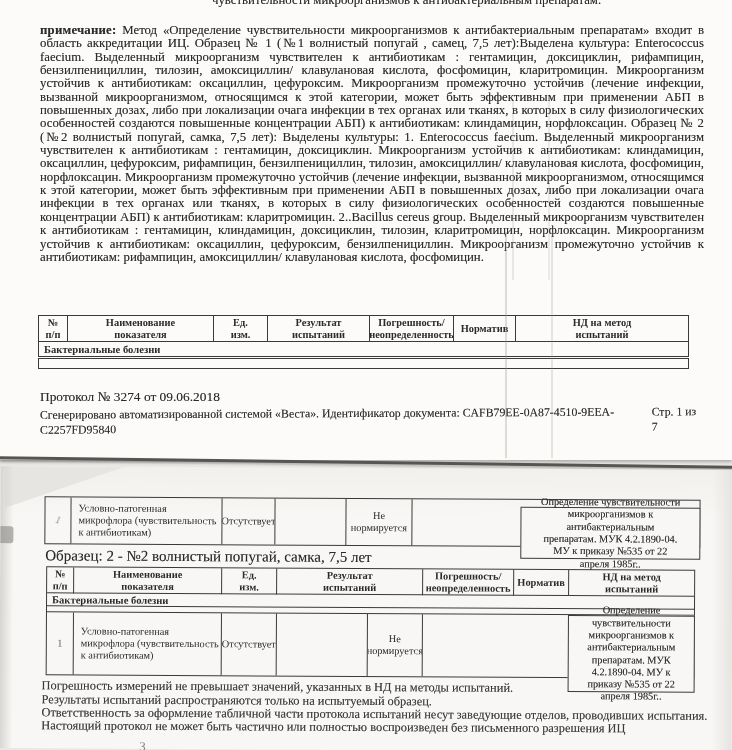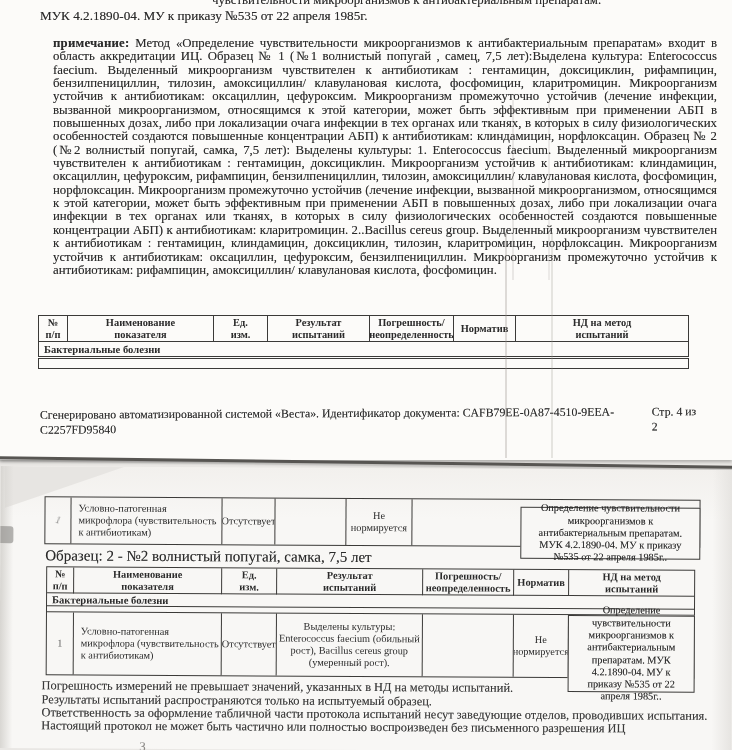--- a/index.html
+++ b/index.html
@@ -15,21 +15,21 @@
   #sheet2{top:468px;height:282px;background:linear-gradient(180deg,#f2f0ed 0%,#f8f7f5 18%,#f8f7f5 100%);transform:rotate(.3deg);}
   .abs{position:absolute;}
   .soft{text-shadow:0 0 .5px rgba(40,40,40,.45);}
 
   
   #page-sep{position:absolute;top:461px;left:-6px;width:746px;height:2.5px;background:#575552;transform:rotate(.75deg);box-shadow:0 2px 2px rgba(0,0,0,.18);}
 
   
   #cut-top{top:-7px;left:212px;font-size:12.8px;white-space:nowrap;}
   #muk-line{top:8px;left:40px;font-size:13.2px;}
-  #note-par{top:24px;left:40px;width:664px;font-size:12.8px;line-height:13.35px;text-align:justify;margin:13px;}
+  #note-par{top:24px;left:40px;width:664px;font-size:12.8px;line-height:13.35px;text-align:justify;margin:0;}
   #note-par b{letter-spacing:.2px;}
   #result-heading{top:266px;left:40px;font-size:13.2px;font-weight:bold;letter-spacing:.3px;}
   #sample1-title{top:294px;left:42px;font-size:14.6px;}
   #protocol-line{top:389px;left:40px;font-size:13.4px;}
   #generated-line{top:406px;left:40px;width:662px;display:flex;justify-content:space-between;font-size:11.8px;transform:rotate(-.3deg);}
 
   
   .streak{width:2px;background:rgba(150,144,136,.30);}
   #streak1{top:232px;left:505px;height:226px;}
   #streak2{top:232px;left:551px;height:226px;background:rgba(150,144,136,.22);}
@@ -41,21 +41,21 @@
   .trow{display:flex;box-sizing:border-box;}
   .cell{box-sizing:border-box;border-right:1px solid #3b3a38;display:flex;align-items:center;justify-content:center;text-align:center;overflow:hidden;}
   .cell:last-child{border-right:none;}
   .hb{border-bottom:1px solid #3b3a38;}
   .th{font-weight:bold;font-size:10.4px;line-height:11.6px;white-space:pre-line;}
   .band{font-weight:bold;font-size:10.6px;display:flex;align-items:center;padding-left:5px;box-sizing:border-box;}
   .td{font-size:10.3px;line-height:12px;padding:1px 2px;}
   .td.name{justify-content:flex-start;text-align:left;padding-left:7px;}
   .num-smudge{opacity:.5;transform:rotate(14deg);font-style:italic;filter:blur(.3px);}
   .num-light{opacity:.75;}
-  .ndbox{position:absolute;border:1px solid #3b3a38;background:#f8f7f5;box-sizing:border-box;display:flex;align-items:center;justify-content:center;text-align:center;font-size:10.3px;line-height:12.3px;padding:2px 12px;}
+  .ndbox{position:absolute;border:1px solid #3b3a38;background:#f8f7f5;box-sizing:border-box;display:flex;align-items:center;justify-content:center;text-align:center;font-size:10.3px;line-height:12.3px;padding:2px 18px;}
 
   
   #tbl1{top:315px;left:38px;width:651px;}
   #tbl1 .c1{width:29px;} #tbl1 .c2{width:146px;} #tbl1 .c3{width:54px;} #tbl1 .c4{width:102px;}
   #tbl1 .c5{width:84px;} #tbl1 .c6{width:62px;} #tbl1 .c7{width:172px;}
   #tbl1 .trow{height:26px;}
   #tbl1 .bandrow{height:14px;}
   #empty-row1{top:358px;left:38px;width:651px;height:11px;}
 
   
@@ -84,21 +84,20 @@
   #right-edge{left:712px;top:0;width:20px;height:282px;background:linear-gradient(90deg,rgba(231,229,226,0),#e6e4e1);}
 </style>
 </head>
 <body>
 
 <div>
 
   <section class="sheet" id="sheet1">
 
     <div class="abs soft" id="cut-top">чувствительности микроорганизмов к антибактериальным препаратам.</div>
-    <div class="abs soft" id="muk-line">МУК 4.2.1890-04. МУ к приказу №535 от 22 апреля 1985г.</div>
 
     <p class="abs soft" id="note-par"><b>примечание:</b><span> Метод «Определение чувствительности микроорганизмов к антибактериальным препаратам» входит в область аккредитации ИЦ. Образец № 1 (№1 волнистый попугай , самец, 7,5 лет):Выделена культура: Enterococcus faecium. Выделенный микроорганизм чувствителен к антибиотикам : гентамицин, доксициклин, рифампицин, бензилпенициллин, тилозин, амоксициллин/ клавулановая кислота, фосфомицин, кларитромицин. Микроорганизм устойчив к антибиотикам: оксациллин, цефуроксим. Микроорганизм промежуточно устойчив (лечение инфекции, вызванной микроорганизмом, относящимся к этой категории, может быть эффективным при применении АБП в повышенных дозах, либо при локализации очага инфекции в тех органах или тканях, в которых в силу физиологических особенностей создаются повышенные концентрации АБП) к антибиотикам: клиндамицин, норфлоксацин. Образец № 2 (№2 волнистый попугай, самка, 7,5 лет): Выделены культуры: 1. Enterococcus faecium. Выделенный микроорганизм чувствителен к антибиотикам : гентамицин, доксициклин. Микроорганизм устойчив к антибиотикам: клиндамицин, оксациллин, цефуроксим, рифампицин, бензилпенициллин, тилозин, амоксициллин/ клавулановая кислота, фосфомицин, норфлоксацин. Микроорганизм промежуточно устойчив (лечение инфекции, вызванной микроорганизмом, относящимся к этой категории, может быть эффективным при применении АБП в повышенных дозах, либо при локализации очага инфекции в тех органах или тканях, в которых в силу физиологических особенностей создаются повышенные концентрации АБП) к антибиотикам: кларитромицин. 2..Bacillus cereus group. Выделенный микроорганизм чувствителен к антибиотикам : гентамицин, клиндамицин, доксициклин, тилозин, кларитромицин, норфлоксацин. Микроорганизм устойчив к антибиотикам: оксациллин, цефуроксим, бензилпенициллин. Микроорганизм промежуточно устойчив к антибиотикам: рифампицин, амоксициллин/ клавулановая кислота, фосфомицин.</span></p>
 
 
     <div class="abs tbl" id="tbl1">
       <div class="trow">
         <div class="cell th hb c1">№
 п/п</div>
         <div class="cell th hb c2">Наименование
 показателя</div>
@@ -109,23 +108,24 @@
         <div class="cell th hb c5">Погрешность/
 неопределенность</div>
         <div class="cell th hb c6">Норматив</div>
         <div class="cell th hb c7">НД на метод
 испытаний</div>
       </div>
       <div class="band bandrow">Бактериальные болезни</div>
     </div>
     <div class="abs tbl" id="empty-row1"></div>
 
+    <div class="abs soft" id="protocol-line">Протокол № 3274 от 09.06.2018</div>
     <div class="abs" id="generated-line">
       <span class="soft">Сгенерировано автоматизированной системой «Веста». Идентификатор документа: CAFB79EE-0A87-4510-9EEA-C2257FD95840</span>
-      <span class="soft">Стр. 4 из 2</span>
+      <span class="soft">Стр. 1 из 7</span>
     </div>
 
     <div class="abs streak" id="streak1"></div>
     <div class="abs streak" id="streak2"></div>
     <div class="abs streak" id="streak3"></div>
     <div class="abs streak" id="streak4"></div>
   </section>
 
   <div id="page-sep"></div>
 
@@ -171,21 +171,20 @@
       <div class="band bandrow hb">Бактериальные болезни</div>
       <div class="trow gaprow">
           <div class="cell hb" style="width:100%;border-right:none;"></div>
         </div>
       <div class="trow drow">
         <div class="cell td c1">
             <span class="num-light">1</span>
           </div>
         <div class="cell td name c2">Условно-патогенная микрофлора (чувствительность к антибиотикам)</div>
         <div class="cell td c3">Отсутствует</div>
-        <div class="cell td c4">Выделены культуры: Enterococcus faecium (обильный рост), Bacillus cereus group (умеренный рост).</div>
         <div class="cell td c5"></div>
         <div class="cell td c6">Не нормируется</div>
         <div class="cell td c7"></div>
       </div>
     </div>
     <div class="ndbox soft" id="ndbox2">Определение чувствительности микроорганизмов к антибактериальным препаратам. МУК 4.2.1890-04. МУ к приказу №535 от 22 апреля 1985г..</div>
 
     <div class="abs footnote soft" id="fn0">Погрешность измерений не превышает значений, указанных в НД на методы испытаний.</div>
     <div class="abs footnote soft" id="fn1">Результаты испытаний распространяются только на испытуемый образец.</div>
     <div class="abs footnote soft" id="fn2">Ответственность за оформление табличной части протокола испытаний несут заведующие отделов, проводивших испытания.</div>

